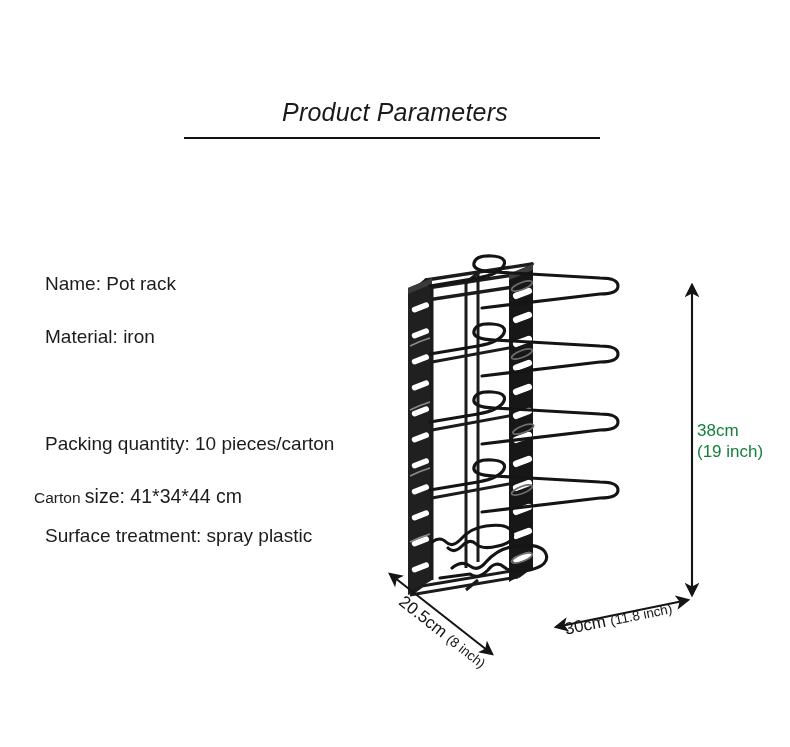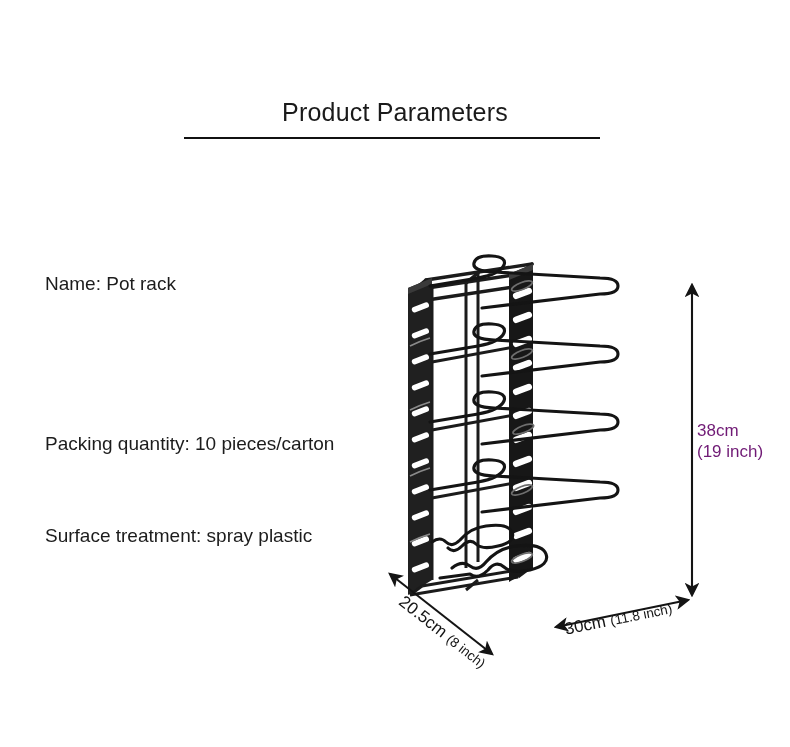--- a/index.html
+++ b/index.html
@@ -25,20 +25,21 @@
     position: absolute;
     left: 0;
     top: 96px;
     width: 790px;
     text-align: center;
     font-size: 25px;
     line-height: 32px;
     color: #1a1a1a;
     letter-spacing: 0.2px;
     white-space: nowrap;
+    font-style: italic;
   }
   #title-rule {
     position: absolute;
     left: 184px;
     top: 137px;
     width: 416px;
     height: 2px;
     background: #111111;
   }
 
@@ -88,21 +89,21 @@
     pointer-events: none;
   }
   #dimensions svg {
     position: absolute;
     left: 0;
     top: 0;
     overflow: visible;
   }
   .dim-label {
     position: absolute;
-    color: #701a75;
+    color: #15803d;
     white-space: nowrap;
     font-size: 17px;
     line-height: 21px;
   }
   #dim-height-label {
     left: 697px;
     top: 420px;
     text-align: left;
   }
   #dim-height-label .l2 { display: block; }
@@ -131,24 +132,26 @@
 <body>
 
 <div id="page">
 
   <div id="page-title">Product Parameters</div>
   <div id="title-rule"></div>
 
   <div id="spec-list">
     <div class="spec-line" style="left:45px; top:256px;">Name: Pot rack</div>
 
+    <div class="spec-line" style="left:45px; top:309px;">Material: iron</div>
 
 
     <div class="spec-line" style="left:45px; top:416px;">Packing quantity: 10 pieces/carton</div>
 
+    <div class="spec-line small-lead" style="left:34px; top:468px;"><span class="lead">Carton </span><span class="rest">size: 41*34*44 cm</span></div>
 
     <div class="spec-line" style="left:45px; top:508px;">Surface treatment: spray plastic</div>
   </div>
 
   <div id="product-figure">
     <svg width="340" height="420" viewBox="0 0 340 420" xmlns="http://www.w3.org/2000/svg">
       <defs>
 
         <g id="slotFront">
           <rect x="0" y="0" width="20" height="6.4" rx="3.2" ry="3.2" fill="#ffffff"></rect>

